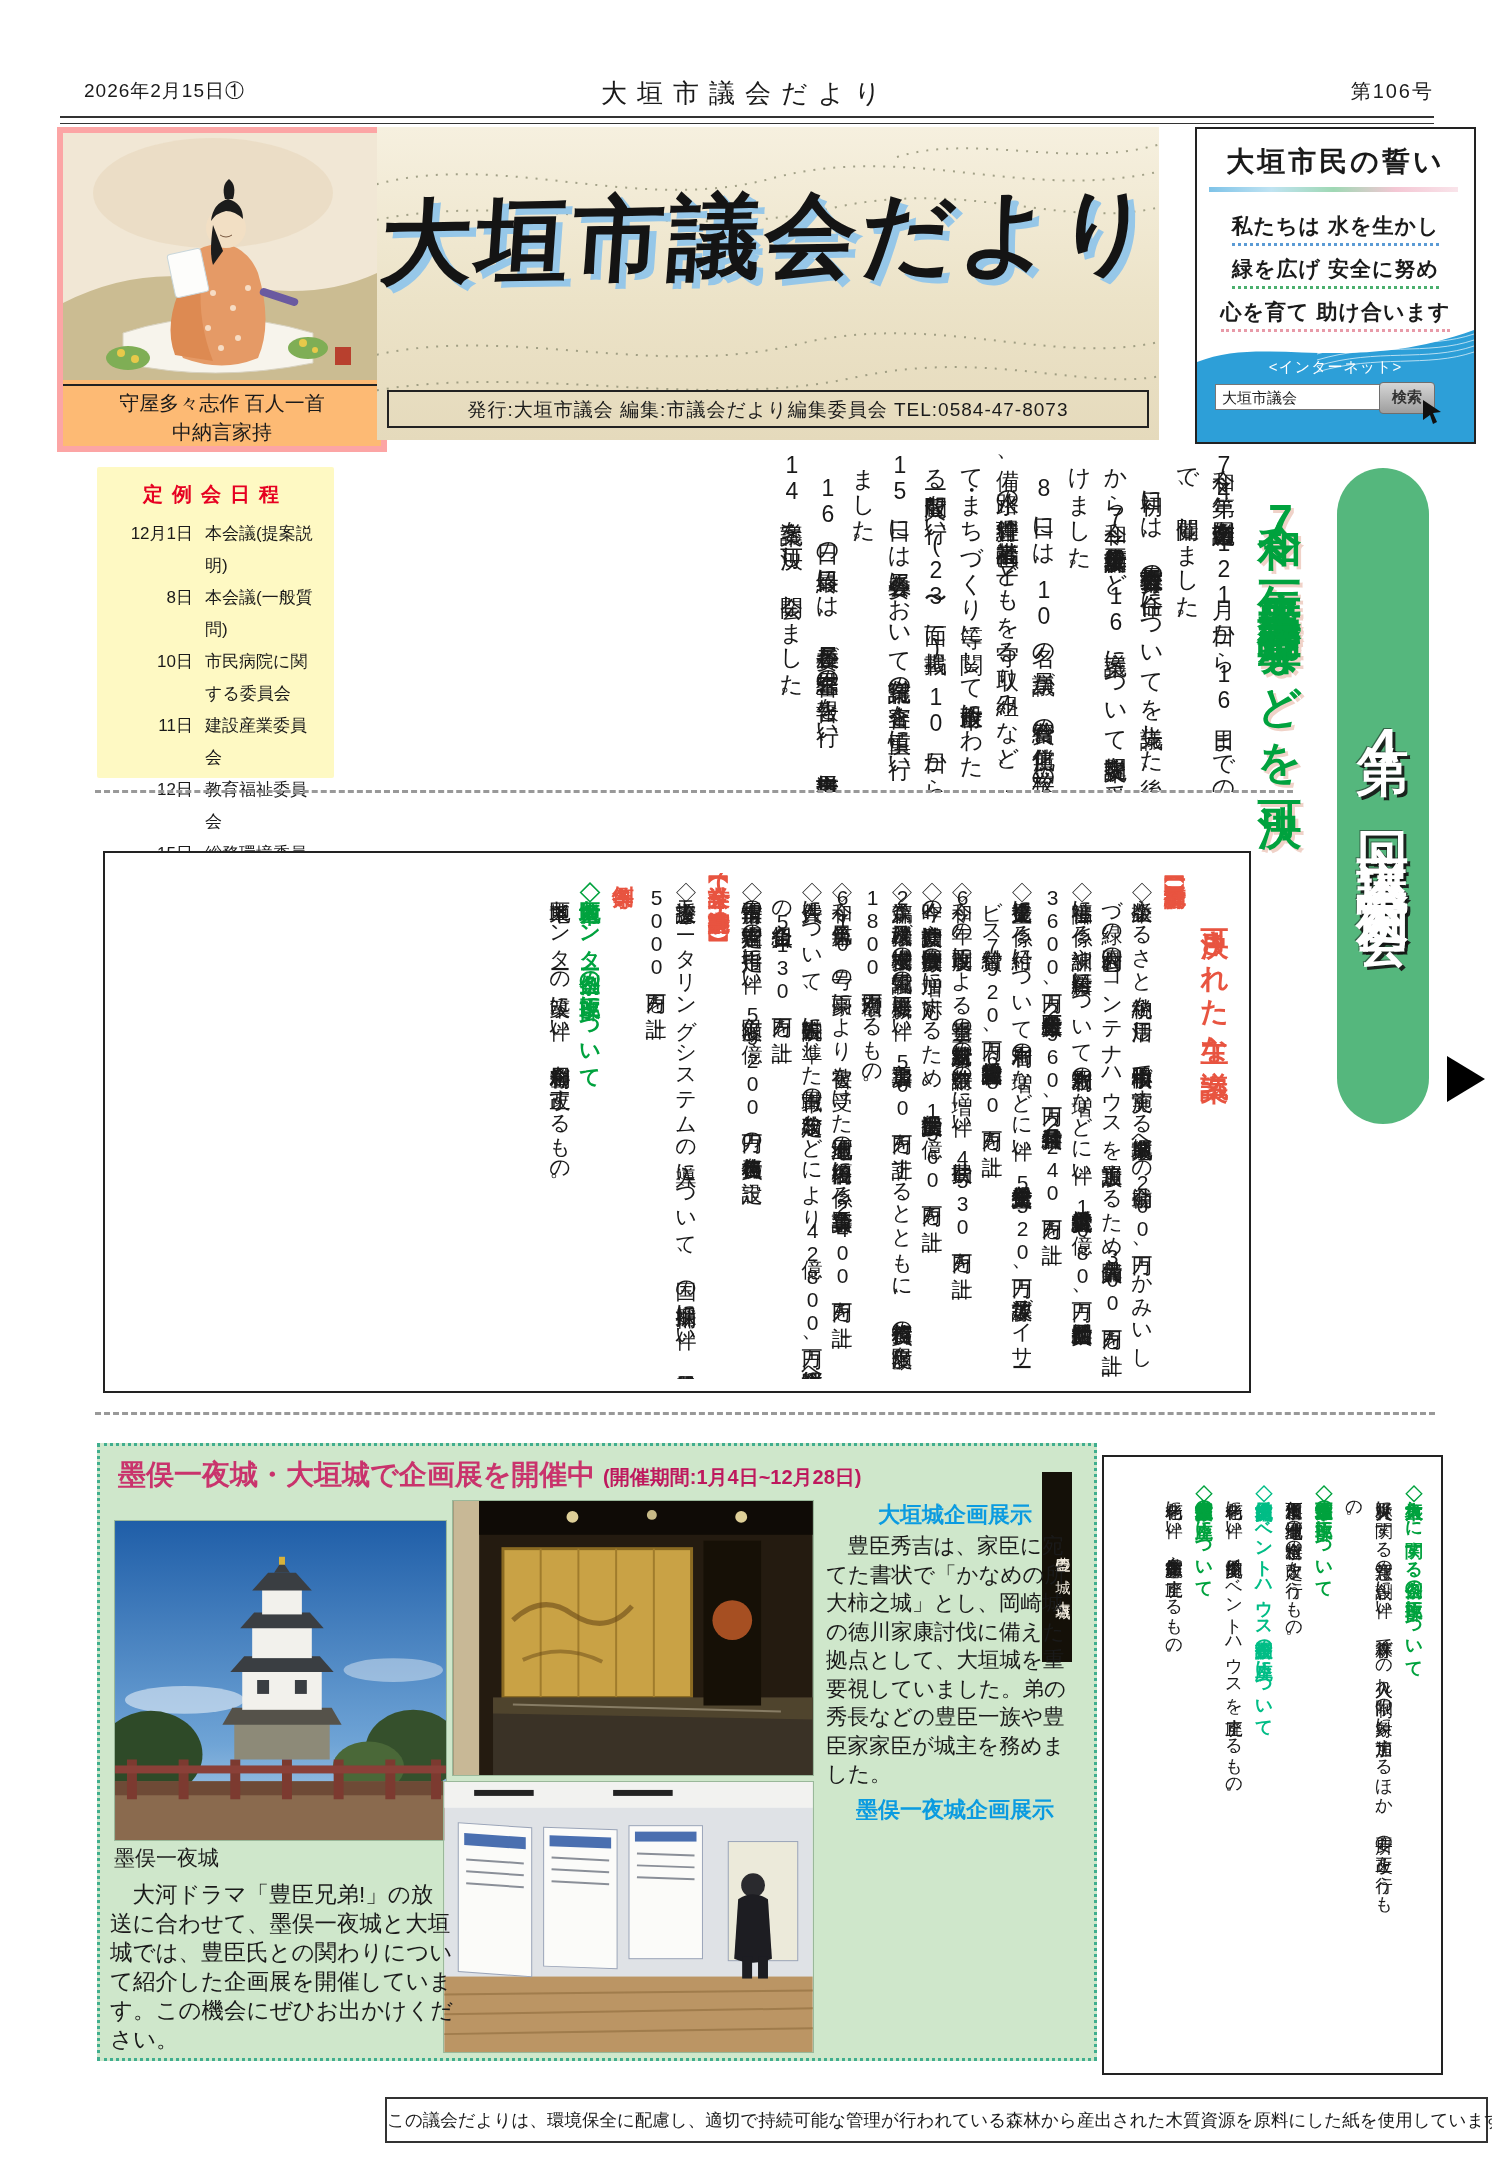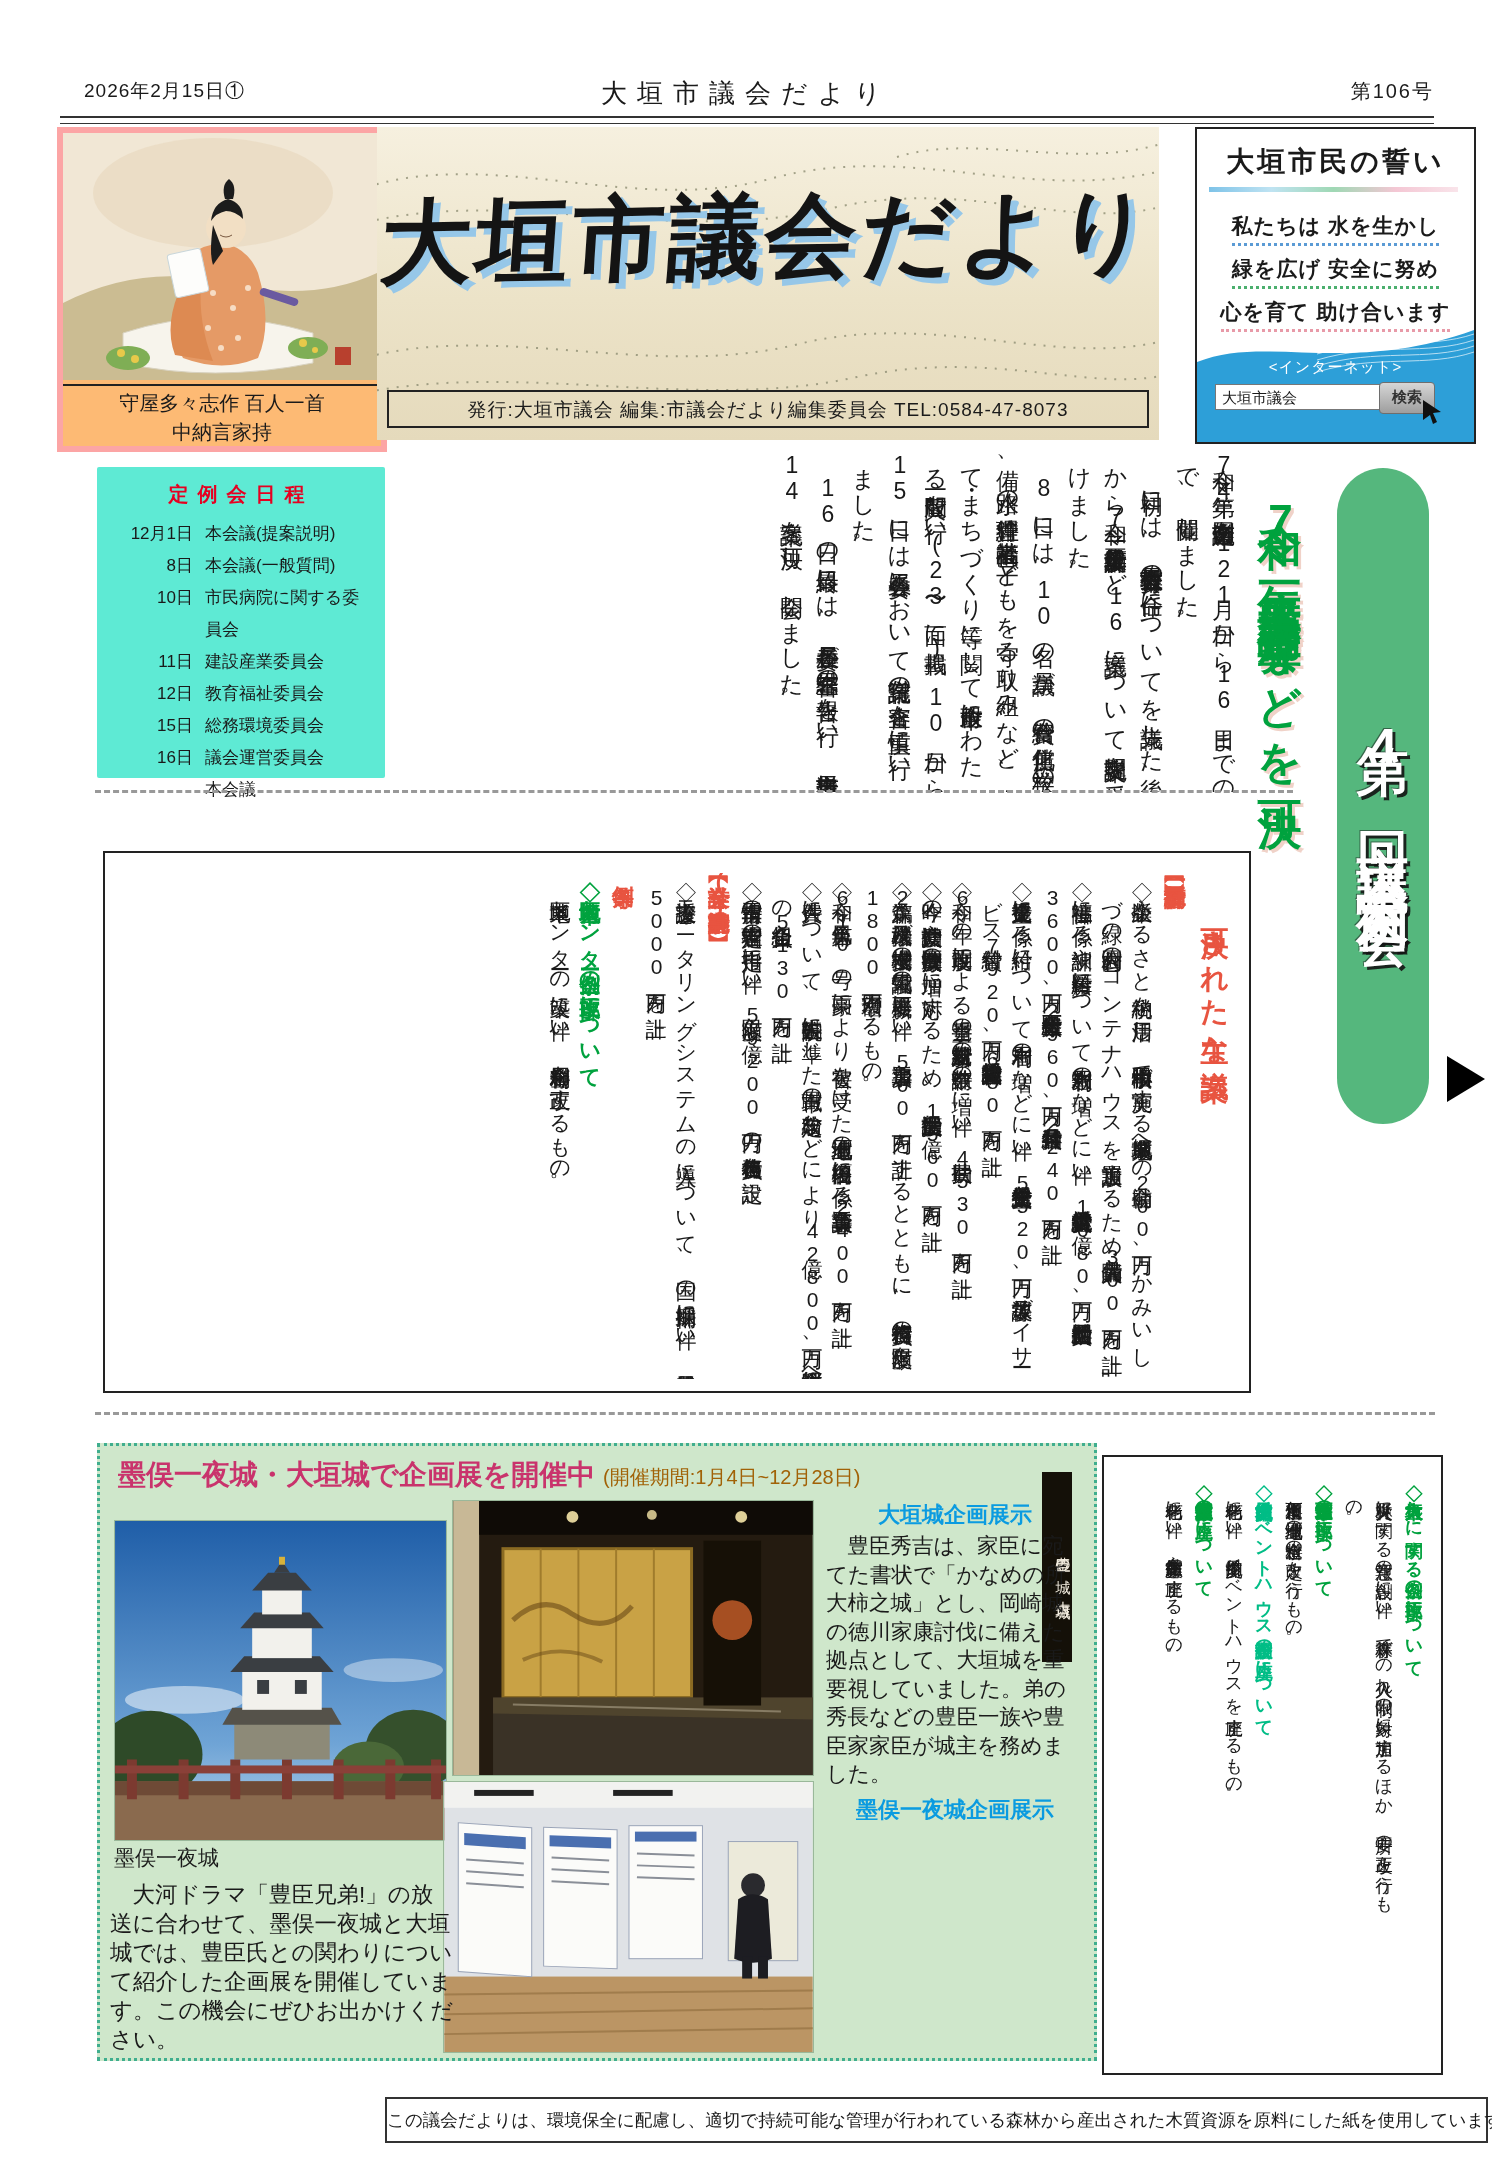--- a/index.html
+++ b/index.html
@@ -44,21 +44,21 @@
 
   
   .pill{left:1337px;top:468px;width:92px;height:656px;background:#55b77d;border-radius:46px;
         display:flex;align-items:center;justify-content:center;}
   .pill-text{writing-mode:vertical-rl;text-orientation:upright;font-size:52px;font-weight:900;color:#fff;
              letter-spacing:14px;text-shadow:3px 3px 0 rgba(20,20,20,.9),-1px -1px 0 rgba(20,20,20,.5);}
   .headline{left:1251px;top:486px;font-size:44px;font-weight:900;color:#00a23e;letter-spacing:5px;
             text-shadow:3px 3px 0 #f0d2c8;}
   .lead-body{left:388px;top:452px;width:854px;height:340px;font-size:23px;line-height:36px;overflow:hidden;}
   .lead-body p.ind{text-indent:1em;}
-  .sched{left:97px;top:467px;width:288px;height:311px;background:#5eead4;border-radius:2px;padding:14px 12px 0 12px;box-sizing:border-box;}
+  .sched{left:97px;top:467px;width:237px;height:311px;background:#fef9c3;border-radius:2px;padding:14px 12px 0 12px;box-sizing:border-box;}
   .sched-title{text-align:center;color:#e60021;font-size:20px;font-weight:bold;letter-spacing:9px;margin-bottom:10px;}
   .sched-row{display:flex;font-size:17px;line-height:32px;}
   .sched-d{width:84px;text-align:right;flex:none;}
   .sched-l{margin-left:12px;}
 
   .dash1{left:95px;top:790px;width:1198px;border-top:3px dashed #999;}
   .dash2{left:95px;top:1412px;width:1340px;border-top:3px dashed #999;}
   .page-marker{left:1447px;top:1056px;width:0;height:0;border-left:38px solid #000;
                border-top:23px solid transparent;border-bottom:23px solid transparent;}
 
@@ -67,21 +67,21 @@
   .mid-flow{width:100%;height:100%;font-size:21px;line-height:30px;overflow:hidden;}
   .big-red{font-size:28px;line-height:42px;font-weight:bold;color:#e85440;padding-top:42px;letter-spacing:2px;}
   .sub-red{font-size:22px;line-height:36px;font-weight:bold;color:#e85440;padding-top:4px;}
   .itm{padding-top:1em;text-indent:-1em;}
   .cont{padding-top:1em;}
   .grn{color:#00a23e;font-weight:bold;}
 
   
   .event-box{left:97px;top:1443px;width:1000px;height:618px;background:#cfe7cb;border:3px dotted #3fae8e;box-sizing:border-box;}
   .event-title{position:absolute;left:18px;top:10px;font-size:28px;font-weight:bold;color:#c9336c;white-space:nowrap;}
-  .event-period{font-size:20px;font-weight:normal;color:#a16207;}
+  .event-period{font-size:20px;font-weight:bold;color:#be185d;}
   .photoL{position:absolute;left:14px;top:74px;width:333px;height:321px;}
   .photoM1{position:absolute;left:352px;top:54px;width:362px;height:276px;}
   .photoM2{position:absolute;left:343px;top:335px;width:371px;height:272px;}
   .photo-frame{border:1px solid #9ab89a;box-sizing:border-box;}
   .capL{position:absolute;left:14px;top:398px;width:333px;text-align:left;font-size:21px;}
   .paraL{position:absolute;left:10px;top:434px;width:344px;font-size:22.5px;line-height:29px;text-indent:1em;}
   .ev-col{position:absolute;left:726px;top:50px;width:258px;}
   .ev-h{text-align:center;color:#0b9be0;font-size:22px;font-weight:bold;margin:4px 0 2px 0;}
   .ev-p{font-size:21.5px;line-height:28.5px;text-indent:1em;margin:0 0 6px 0;}
   .screen-banner{position:absolute;right:22px;top:26px;width:30px;height:190px;background:#141008;color:#f5efe2;

